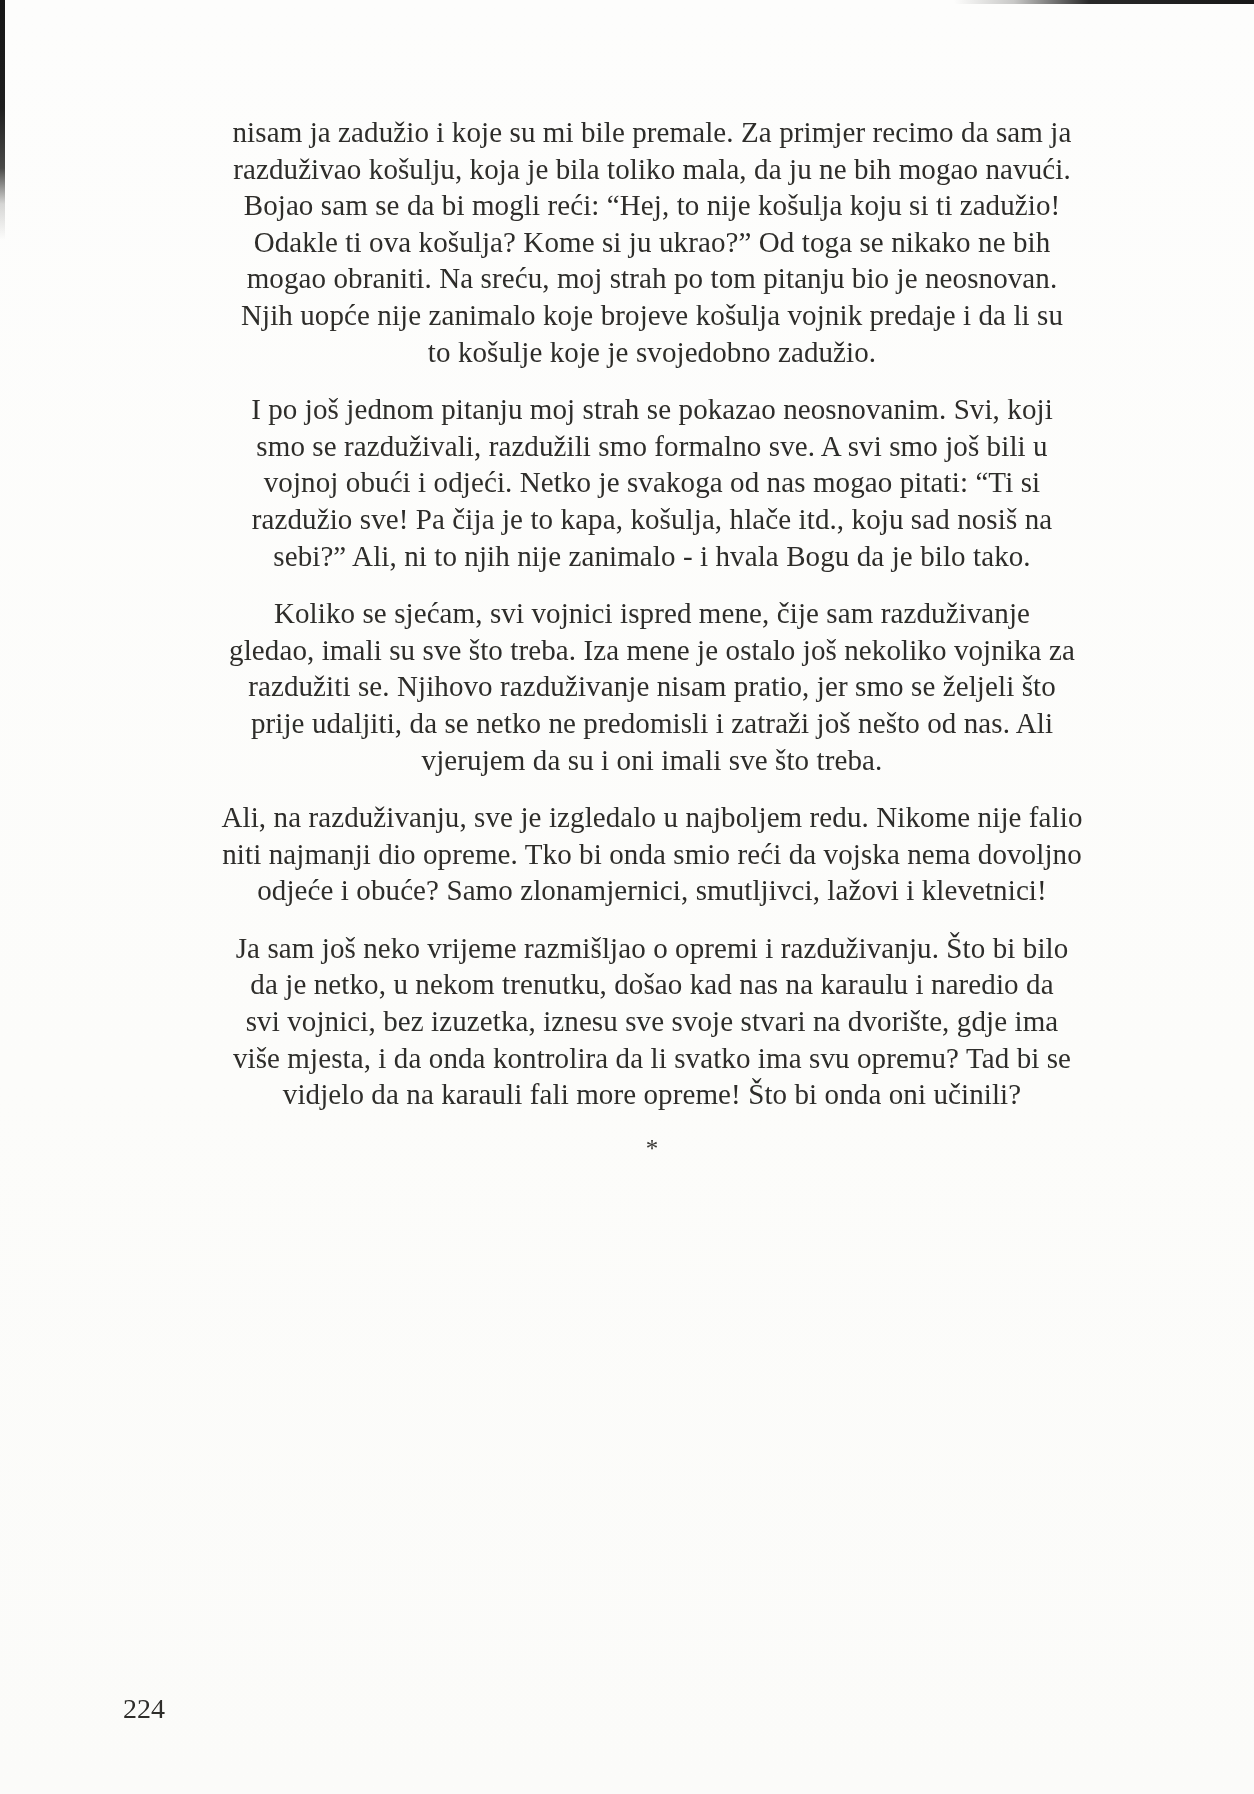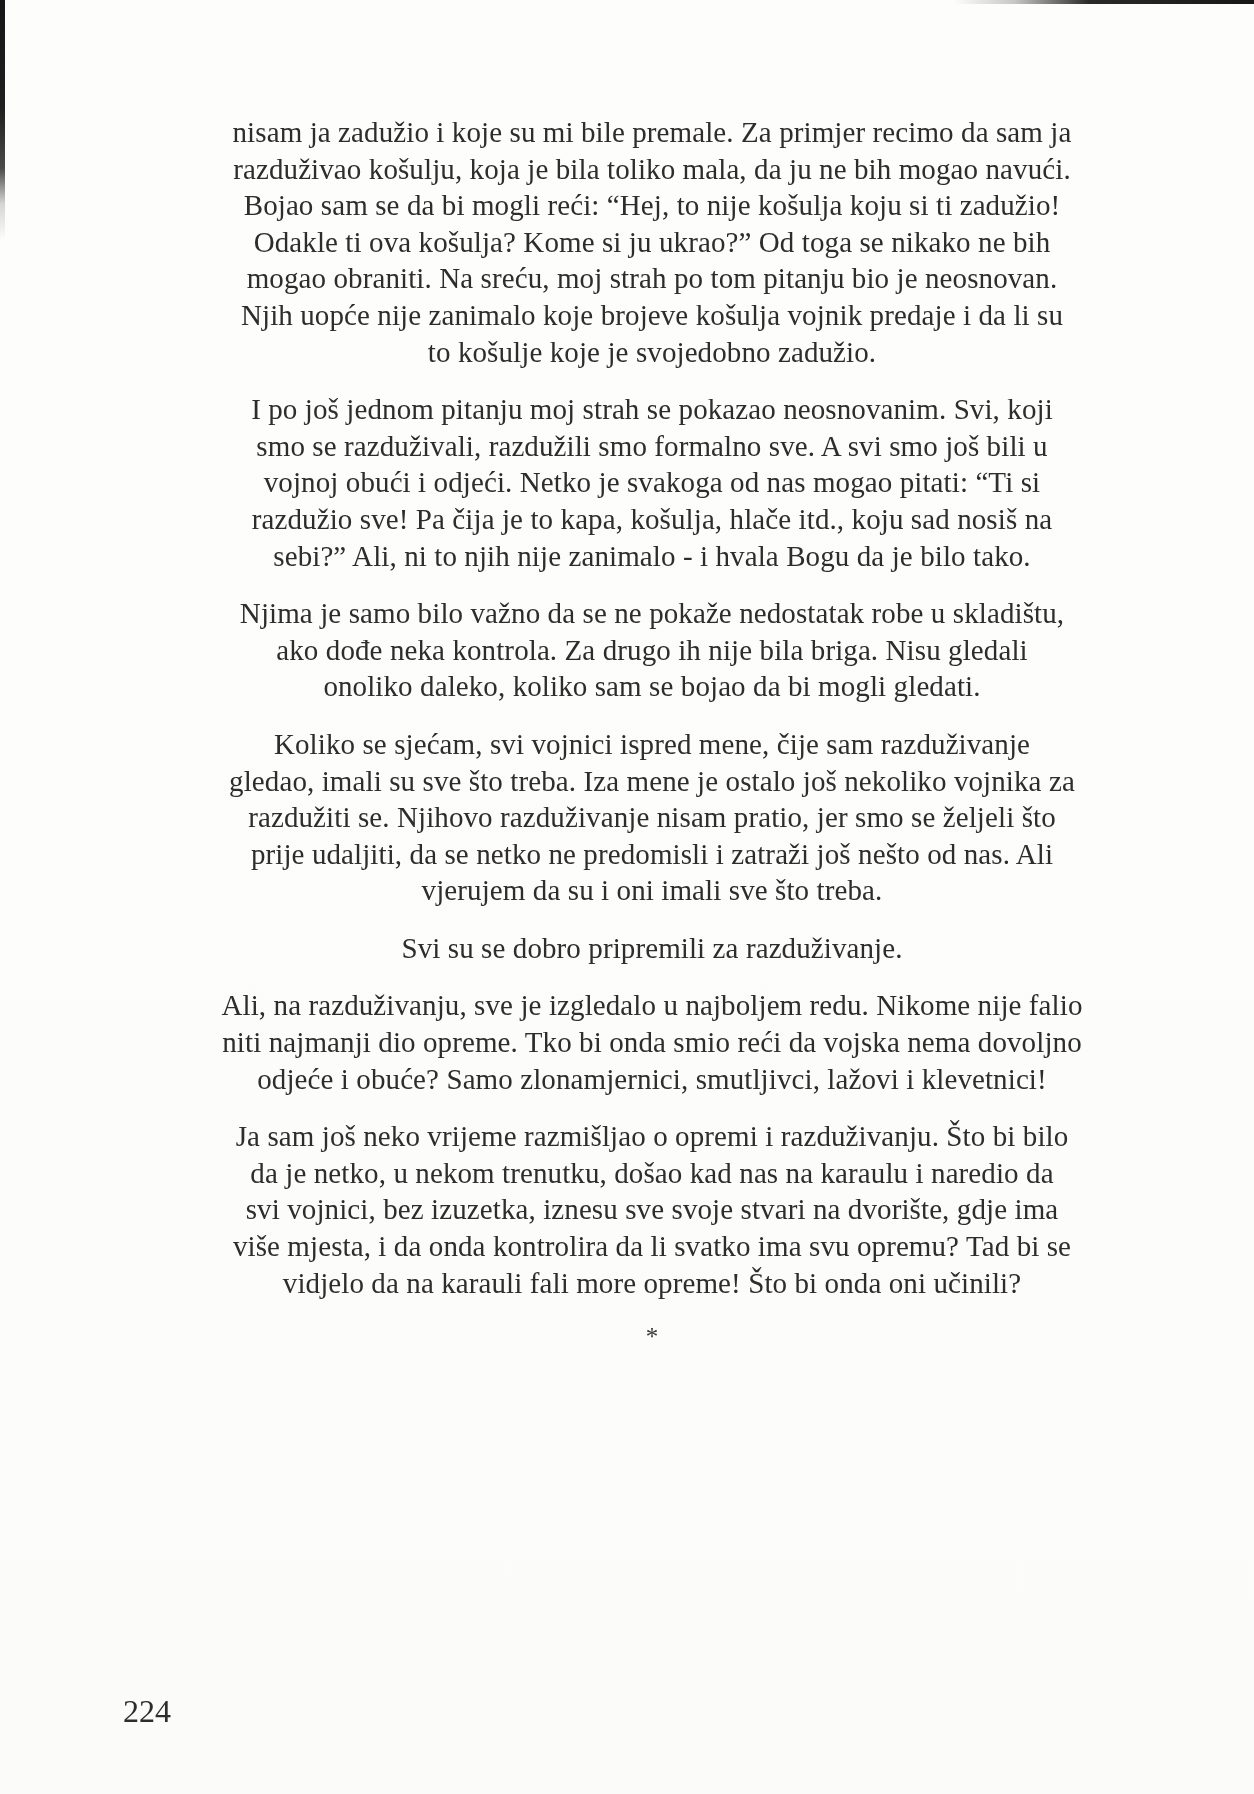--- a/index.html
+++ b/index.html
@@ -64,21 +64,21 @@
     font-size: 25px;
     color: #3a3936;
     margin: 14px 0 26px 0;
     line-height: 30px;
   }
   .page-number {
     position: absolute;
     left: 123px;
     top: 1693px;
     font-family: "Liberation Serif", "DejaVu Serif", serif;
-    font-size: 32px;
+    font-size: 28px;
     color: #2e2d2a;
   }
 </style>
 </head>
 <body>
 
 <div class="page">
 
   <div class="edge-left"></div>
   <div class="edge-top"></div>
@@ -89,29 +89,25 @@
 Bojao sam se da bi mogli reći: “Hej, to nije košulja koju si ti zadužio!
 Odakle ti ova košulja? Kome si ju ukrao?” Od toga se nikako ne bih
 mogao obraniti. Na sreću, moj strah po tom pitanju bio je neosnovan.
 Njih uopće nije zanimalo koje brojeve košulja vojnik predaje i da li su
 to košulje koje je svojedobno zadužio.</p>
     <p>I po još jednom pitanju moj strah se pokazao neosnovanim. Svi, koji
 smo se razduživali, razdužili smo formalno sve. A svi smo još bili u
 vojnoj obući i odjeći. Netko je svakoga od nas mogao pitati: “Ti si
 razdužio sve! Pa čija je to kapa, košulja, hlače itd., koju sad nosiš na
 sebi?” Ali, ni to njih nije zanimalo - i hvala Bogu da je bilo tako.</p>
-    <p>Njima je samo bilo važno da se ne pokaže nedostatak robe u skladištu,
-ako dođe neka kontrola. Za drugo ih nije bila briga. Nisu gledali
-onoliko daleko, koliko sam se bojao da bi mogli gledati.</p>
     <p>Koliko se sjećam, svi vojnici ispred mene, čije sam razduživanje
 gledao, imali su sve što treba. Iza mene je ostalo još nekoliko vojnika za
 razdužiti se. Njihovo razduživanje nisam pratio, jer smo se željeli što
 prije udaljiti, da se netko ne predomisli i zatraži još nešto od nas. Ali
 vjerujem da su i oni imali sve što treba.</p>
-    <p>Svi su se dobro pripremili za razduživanje.</p>
     <p>Ali, na razduživanju, sve je izgledalo u najboljem redu. Nikome nije falio
 niti najmanji dio opreme. Tko bi onda smio reći da vojska nema dovoljno
 odjeće i obuće? Samo zlonamjernici, smutljivci, lažovi i klevetnici!</p>
     <p>Ja sam još neko vrijeme razmišljao o opremi i razduživanju. Što bi bilo
 da je netko, u nekom trenutku, došao kad nas na karaulu i naredio da
 svi vojnici, bez izuzetka, iznesu sve svoje stvari na dvorište, gdje ima
 više mjesta, i da onda kontrolira da li svatko ima svu opremu? Tad bi se
 vidjelo da na karauli fali more opreme! Što bi onda oni učinili?</p>
     <p class="separator">*</p>
   </div>

